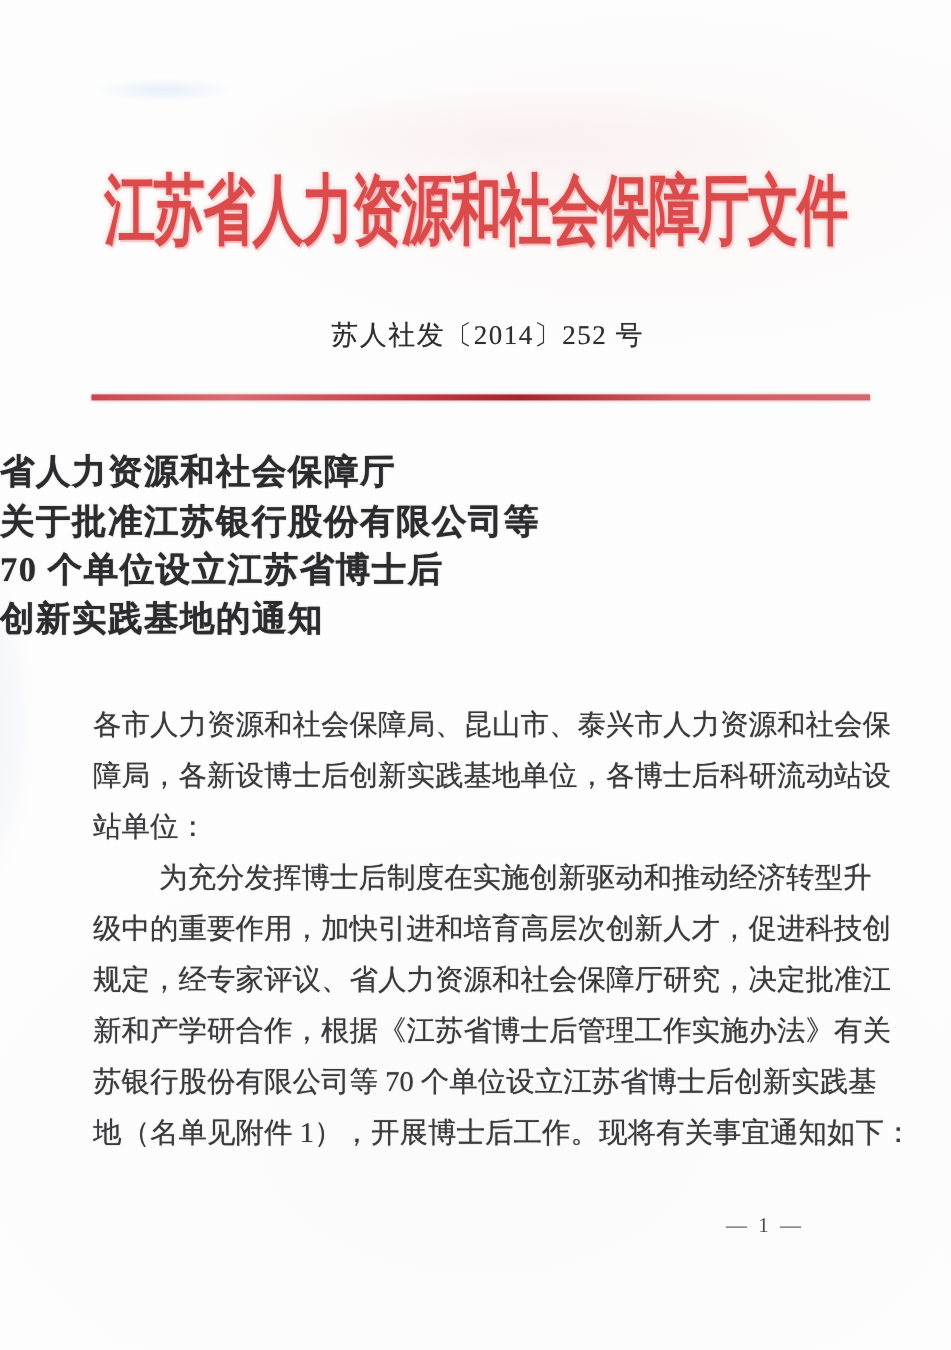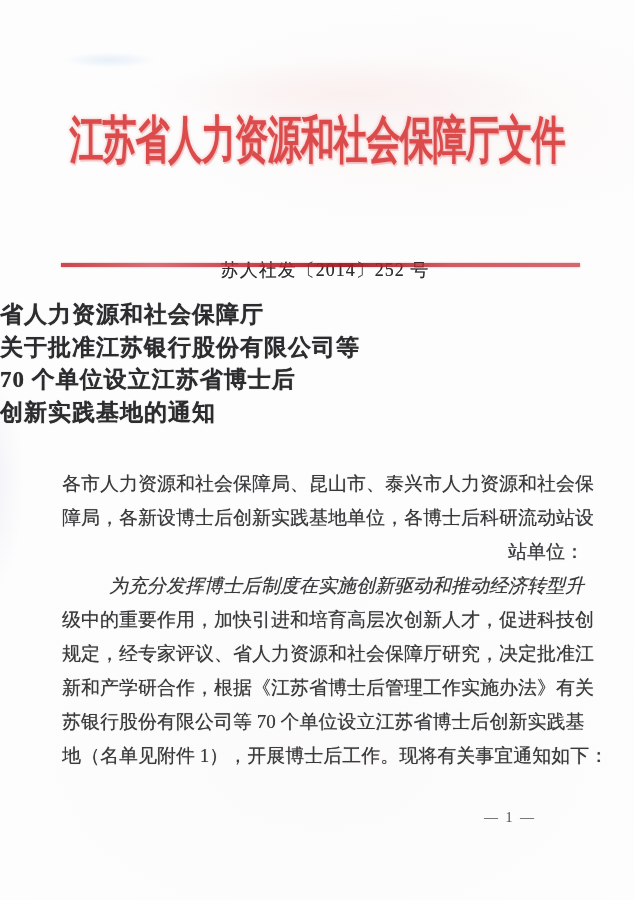--- a/index.html
+++ b/index.html
@@ -43,21 +43,20 @@
     text-shadow: 0 0 3px rgba(224,92,92,0.45), 1px 1px 0 rgba(224,92,92,0.25);
     white-space: nowrap;
   }
   .doc-number {
     position: absolute; top: 211px; left: 16px; right: 0;
     text-align: center;
     font-size: 18px;
     letter-spacing: 1px;
     color: #2f2e30;
     text-shadow: 0 0 0.5px rgba(50,50,50,0.6);
-    margin-top: 47px;
   }
   .red-rule {
     position: absolute; top: 263px; left: 61px;
     width: 519px; height: 4px;
     background: linear-gradient(90deg,
       rgba(195,38,46,0.85) 0%, rgba(205,60,70,0.75) 18%, rgba(190,35,45,0.9) 42%,
       rgba(160,25,35,0.95) 55%, rgba(200,50,60,0.8) 75%, rgba(195,40,50,0.7) 100%);
     box-shadow: 0 0 2px rgba(200,50,55,0.5);
   }
   .title-block {
@@ -72,23 +71,22 @@
   .body-block {
     position: absolute; top: 467px; left: 62px; width: 522px;
     font-size: 19px;
     color: var(--body-ink, #3a393b);
     text-shadow: 0 0 0.7px rgba(55,55,55,0.65);
   }
   .body-line {
     height: 34px; line-height: 34px;
     white-space: nowrap;
     letter-spacing: 0px;
-    text-align: right;
   }
-  .body-line.indent { padding-left: 44px; font-style: italic; }
+  .body-line.indent { padding-left: 44px; }
   .page-number {
     position: absolute; top: 810px; left: 455px; width: 110px;
     text-align: center;
     font-size: 14px;
     letter-spacing: 2px;
     color: #4a4a4c;
   }
 </style>
 </head>
 <body>

